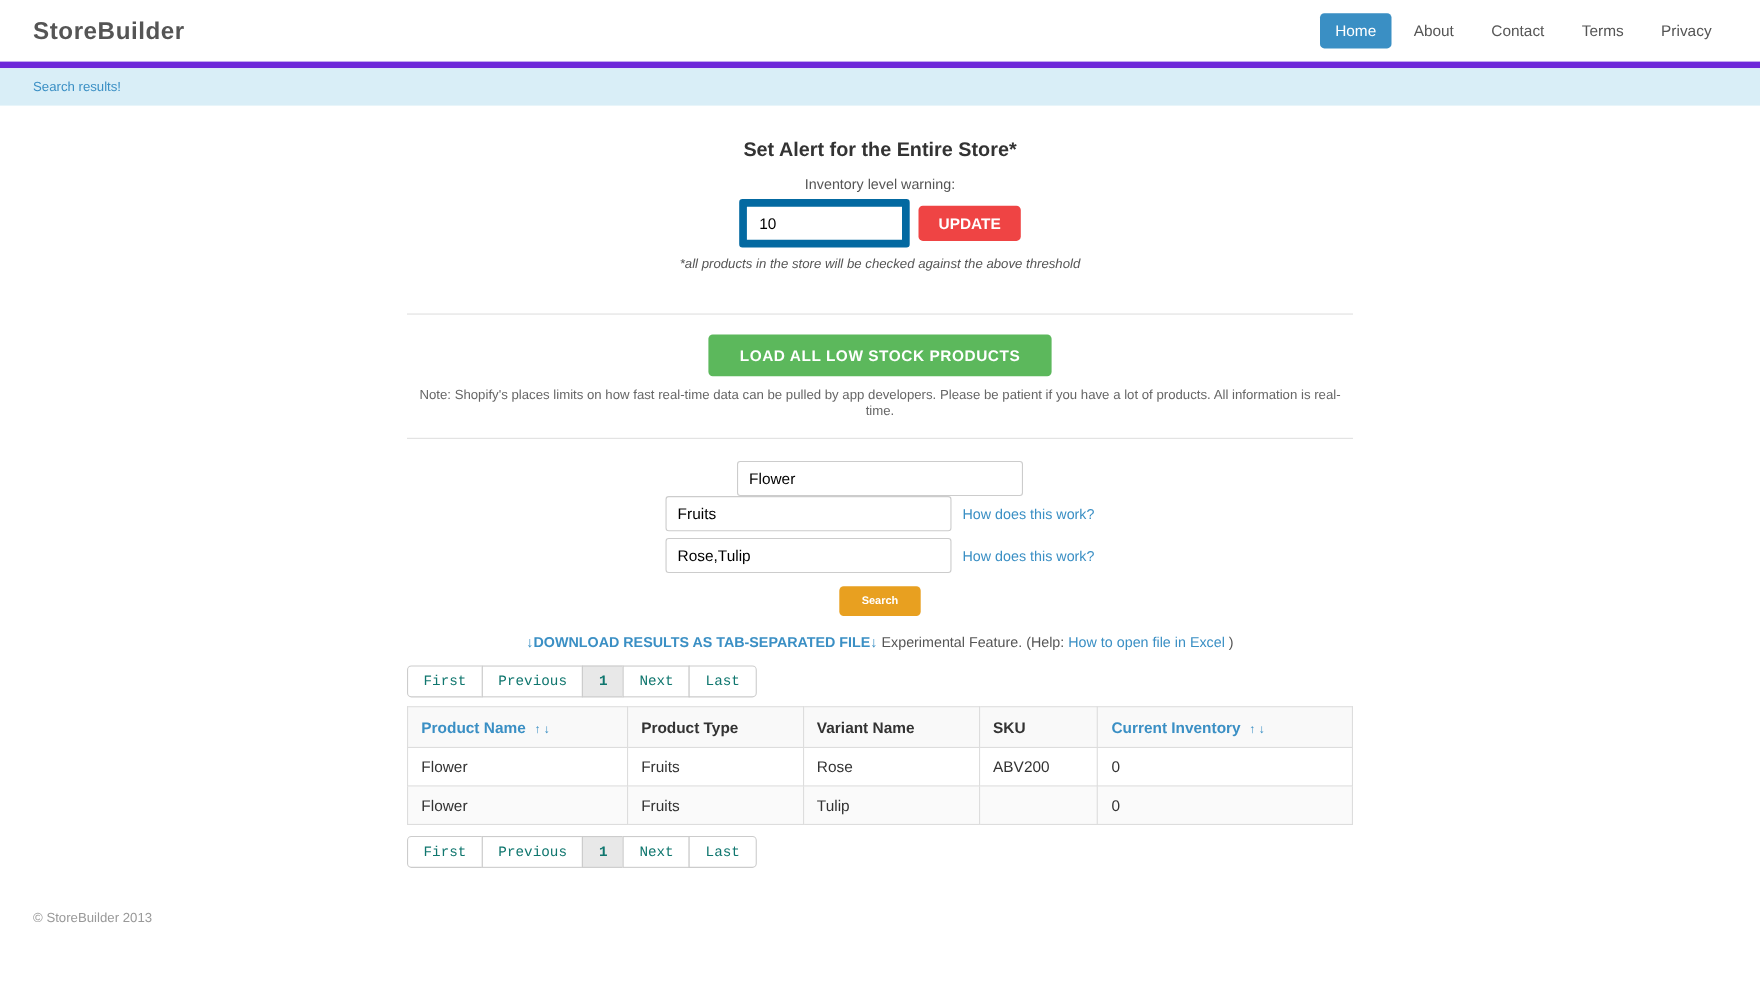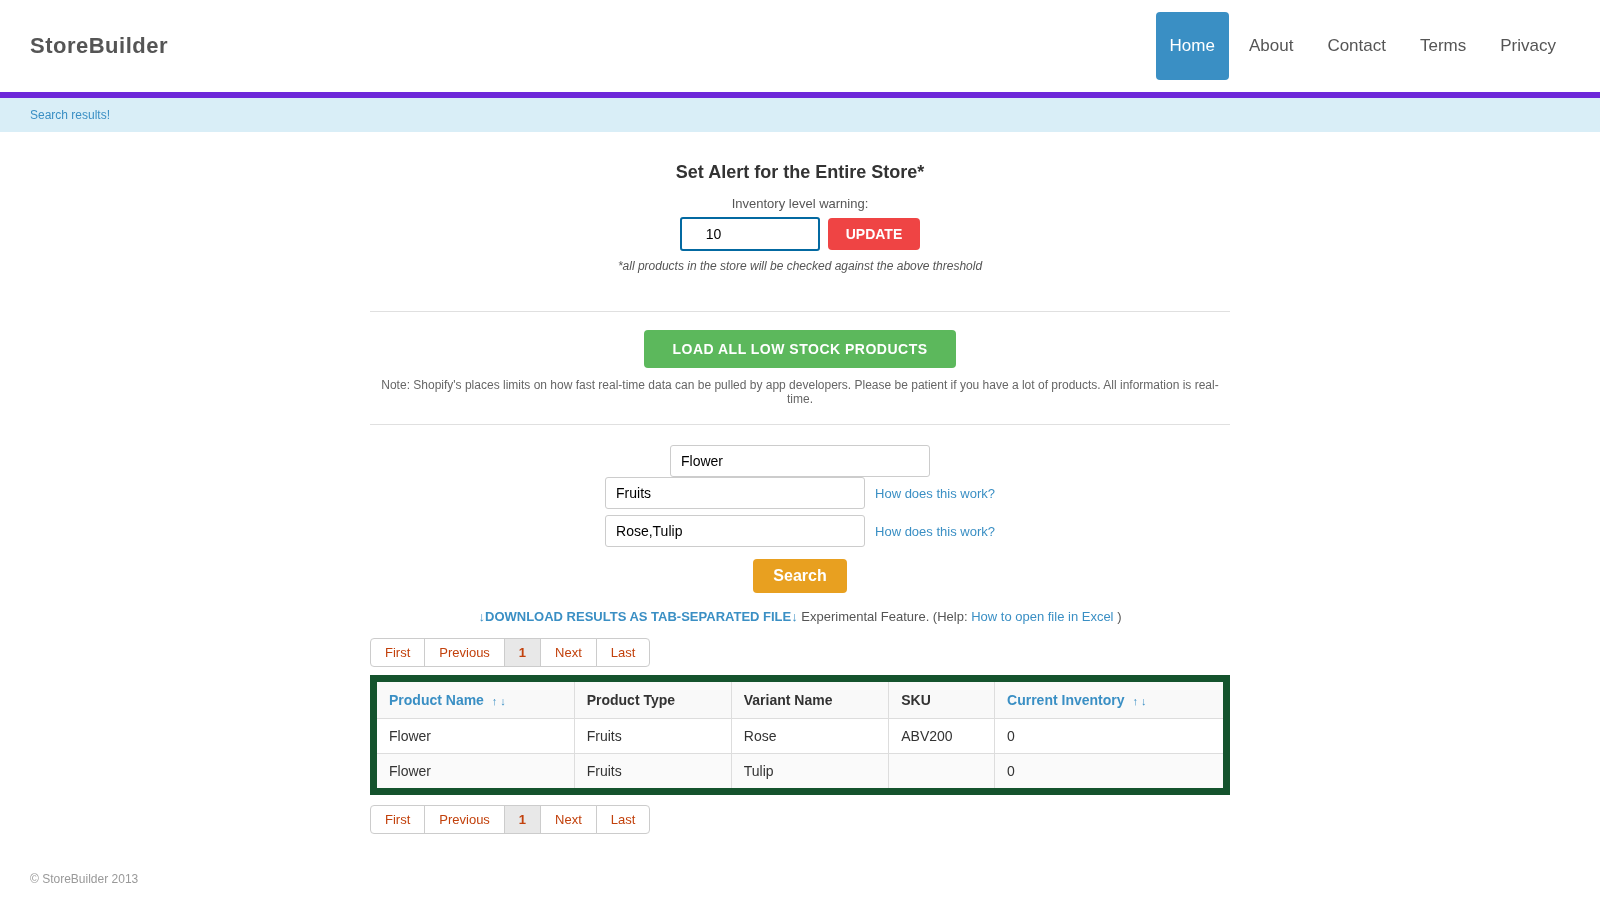--- a/index.html
+++ b/index.html
@@ -2,67 +2,67 @@
 <html><head>
   <meta charset="utf-8">
   <style>
     * { box-sizing: border-box; margin: 0; padding: 0; }
     body { font-family: Arial, Helvetica, sans-serif; font-size: 14px; color: #333; background: #fff; }
 
     
     .navbar { display: flex; align-items: center; justify-content: space-between; padding: 12px 30px; border-bottom: 6px solid #6d28d9; }
     .navbar-brand { font-size: 22px; font-weight: bold; color: #555; letter-spacing: 0.5px; }
     .navbar-links { display: flex; align-items: center; gap: 6px; }
-    .nav-link { padding: 24px 14px; text-decoration: none; color: #555; font-size: 17px; border-radius: 4px; }
+    .nav-link { padding: 8px 14px; text-decoration: none; color: #555; font-size: 14px; border-radius: 4px; }
     .nav-link.active { background: #3a8fc4; color: #fff; }
 
     
     .alert-bar { background: #d9eef7; padding: 10px 30px; color: #3a8fc4; font-size: 12px; }
 
     
     .main { max-width: 900px; margin: 0 auto; padding: 20px 20px; }
 
     
     .alert-section { text-align: center; padding: 10px 0 20px; }
     .alert-section h2 { font-size: 18px; font-weight: bold; color: #333; margin-bottom: 12px; }
     .alert-section .label { font-size: 13px; color: #555; margin-bottom: 6px; text-align: left; display: inline-block; }
     .alert-row { display: flex; align-items: center; gap: 8px; justify-content: center; margin-bottom: 8px; }
-    .alert-input { border: 2px solid #0369a1; padding: 7px 24px; width: 140px; font-size: 14px; border-radius: 3px; }
+    .alert-input { border: 7px solid #0369a1; padding: 7px 11px; width: 155px; font-size: 14px; border-radius: 3px; }
     .btn-update { background: #ef4444; color: #fff; border: none; padding: 8px 18px; font-size: 14px; border-radius: 4px; cursor: pointer; font-weight: bold; }
     .alert-note { font-size: 12px; color: #555; font-style: italic; margin-top: 4px; }
 
     
     .divider { border: none; border-top: 1px solid #e0e0e0; margin: 18px 0; }
 
     
     .load-section { text-align: center; margin-bottom: 12px; }
     .btn-load { background: #5cb85c; color: #fff; border: none; padding: 11px 28px; font-size: 14px; font-weight: bold; border-radius: 4px; cursor: pointer; letter-spacing: 0.5px; }
     .load-note { font-size: 12px; color: #666; margin-top: 10px; max-width: 860px; margin-left: auto; margin-right: auto; }
 
     
     .search-section { display: flex; flex-direction: column; align-items: center; margin: 20px 0 10px; gap: 0; }
     .search-input-wrap { display: flex; align-items: center; gap: 10px; margin-bottom: 6px; }
     .search-field { border: 1px solid #ccc; padding: 7px 10px; width: 260px; font-size: 14px; border-radius: 3px; }
     .how-link { color: #3a8fc4; font-size: 13px; text-decoration: none; }
-    .btn-search { background: #e8a020; color: #fff; border: none; padding: 8px 20px; font-size: 16px; border-radius: 4px; cursor: pointer; margin-top: 6px; font-weight: bold; }
+    .btn-search { background: #e8a020; color: #fff; border: none; padding: 8px 20px; font-size: 10px; border-radius: 4px; cursor: pointer; margin-top: 6px; font-weight: bold; }
 
     
     .download-section { text-align: center; margin: 16px 0 14px; font-size: 13px; color: #555; }
     .download-link { color: #3a8fc4; text-decoration: none; font-weight: bold; font-size: 13px; }
     .excel-link { color: #3a8fc4; font-size: 13px; text-decoration: none; }
 
     
     .pagination { display: flex; gap: 0; margin: 10px 0 8px; }
-    .page-btn { border: 1px solid #ccc; background: #fff; padding: 6px 14px; font-size: 13px; cursor: pointer; color: #c2410c; border-radius: 0; margin-right: -1px; }
+    .page-btn { border: 1px solid #ccc; background: #fff; padding: 6px 14px; font-size: 13px; cursor: pointer; color: #0f766e; border-radius: 0; margin-right: -1px; font-family: Liberation Mono, monospace; }
     .page-btn:first-child { border-radius: 4px 0 0 4px; }
     .page-btn:last-child { border-radius: 0 4px 4px 0; }
     .page-btn.current { background: #e8e8e8; font-weight: bold; }
 
     
-    .results-table { width: 100%; border-collapse: collapse; margin: 4px 0 10px; border: 7px solid #14532d; }
+    .results-table { width: 100%; border-collapse: collapse; margin: 4px 0 10px; border: 1px solid #14532d; }
     .results-table th { padding: 10px 12px; text-align: left; font-size: 14px; font-weight: bold; border: 1px solid #ddd; background: #f9f9f9; color: #333; }
     .results-table th.sortable { color: #3a8fc4; cursor: pointer; }
     .results-table th .sort-arrows { font-size: 11px; margin-left: 4px; color: #3a8fc4; }
     .results-table td { padding: 9px 12px; border: 1px solid #ddd; font-size: 14px; color: #333; }
     .results-table tr:nth-child(even) td { background: #fafafa; }
 
     
     .footer { font-size: 12px; color: #999; padding: 10px 30px 20px; }
   </style>
 </head>

